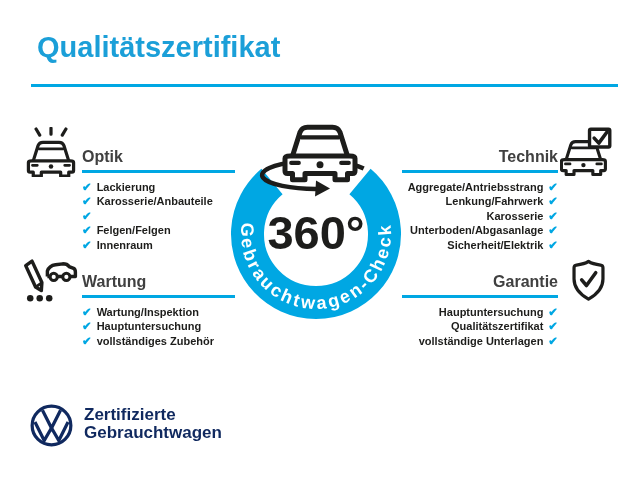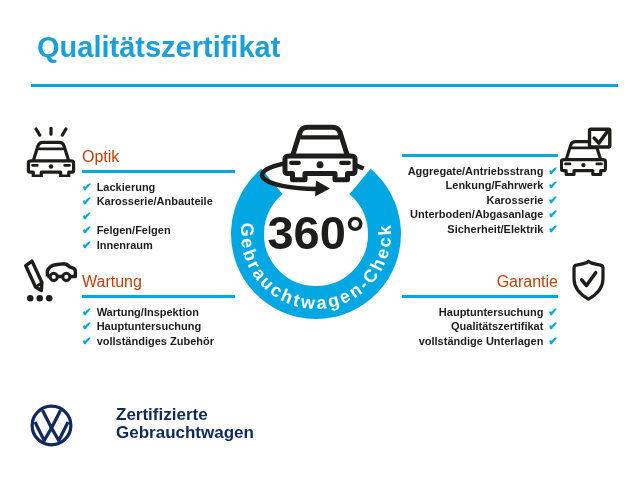--- a/index.html
+++ b/index.html
@@ -6,42 +6,42 @@
   .canvas{
     position:relative;width:640px;height:480px;background:#ffffff;overflow:hidden;
     font-family:"Liberation Sans",sans-serif;color:#1d1d1b;
   }
   .title{
     position:absolute;left:37px;top:31px;margin:0;
     font-size:29px;font-weight:bold;color:#1b9fd8;letter-spacing:0px;
   }
   .title-rule{position:absolute;left:31px;top:84px;width:587px;height:3px;background:#00a7e3;}
   .sec{position:absolute;width:153px;}
-  .sec h2{margin:0;font-size:16px;line-height:16px;font-weight:normal;color:#c2410c;}
+  .sec h2{margin:0;font-size:16px;line-height:16px;font-weight:bold;color:#404040;}
   .sec .rule{margin-top:5px;height:2.5px;background:#00a7e3;}
   .sec ul{list-style:none;margin:7px 0 0 0;padding:0;font-size:11px;font-weight:bold;}
   .sec li{display:flex;align-items:baseline;gap:5px;line-height:14.6px;white-space:nowrap;}
   .sec.right{text-align:right;}
   .sec.right li{justify-content:flex-end;}
   .chk{color:#00a7e3;font-size:11.5px;}
   .sec-optik{left:82px;top:149px;}
   .sec-technik{left:402px;top:149px;width:156px;}
   .sec-wartung{left:82px;top:274px;}
   .sec-garantie{left:402px;top:274px;width:156px;}
   .icon{position:absolute;}
   .icon svg{display:block;}
   .icon-optik{left:25px;top:127px;}
   .icon-technik{left:560px;top:127px;}
   .icon-wartung{left:23px;top:258px;}
   .icon-garantie{left:569px;top:259px;}
   .badge{position:absolute;left:226px;top:118px;width:180px;height:206px;}
   .ring-label{font-family:"Liberation Sans",sans-serif;font-size:18px;font-weight:bold;fill:#ffffff;letter-spacing:2.6px;}
   .degree-label{font-family:"Liberation Sans",sans-serif;font-size:47px;font-weight:bold;fill:#1d1d1b;}
   .footer-logo{position:absolute;left:30px;top:404px;}
-  .brand{position:absolute;left:84px;top:406px;font-size:17px;line-height:17.5px;font-weight:bold;color:#10295f;margin-left:32px;}
+  .brand{position:absolute;left:84px;top:406px;font-size:17px;line-height:17.5px;font-weight:bold;color:#10295f;}
 </style>
 </head>
 <body>
 
 <div class="canvas">
 
   <svg width="0" height="0" style="position:absolute" aria-hidden="true">
     <defs>
       <g id="car-front">
         <path d="M10 28 L16 9 Q17.5 5 22 5 H42 Q46.5 5 48 9 L54 28" fill="#fff" stroke="#1d1d1b" stroke-width="4" stroke-linecap="round" stroke-linejoin="round"></path>
@@ -89,20 +89,21 @@
   </section>
 
   <div class="icon icon-technik">
     <svg width="54" height="50" viewBox="0 0 64 58">
       <use href="#car-front" transform="translate(-2,12) scale(0.93)"></use>
       <rect x="35" y="2" width="24" height="21" rx="1.5" fill="#fff" stroke="#1d1d1b" stroke-width="4"></rect>
       <path d="M40.5 12.5 L46 18.5 L55.5 5.5" fill="none" stroke="#1d1d1b" stroke-width="4.2" stroke-linecap="round" stroke-linejoin="round"></path>
     </svg>
   </div>
   <section class="sec right sec-technik">
+    <h2>Technik</h2>
     <div class="rule"></div>
     <ul>
       <li>
           <span>Aggregate/Antriebsstrang</span>
           <span class="chk">✔</span>
         </li>
       <li>
           <span>Lenkung/Fahrwerk</span>
           <span class="chk">✔</span>
         </li>

